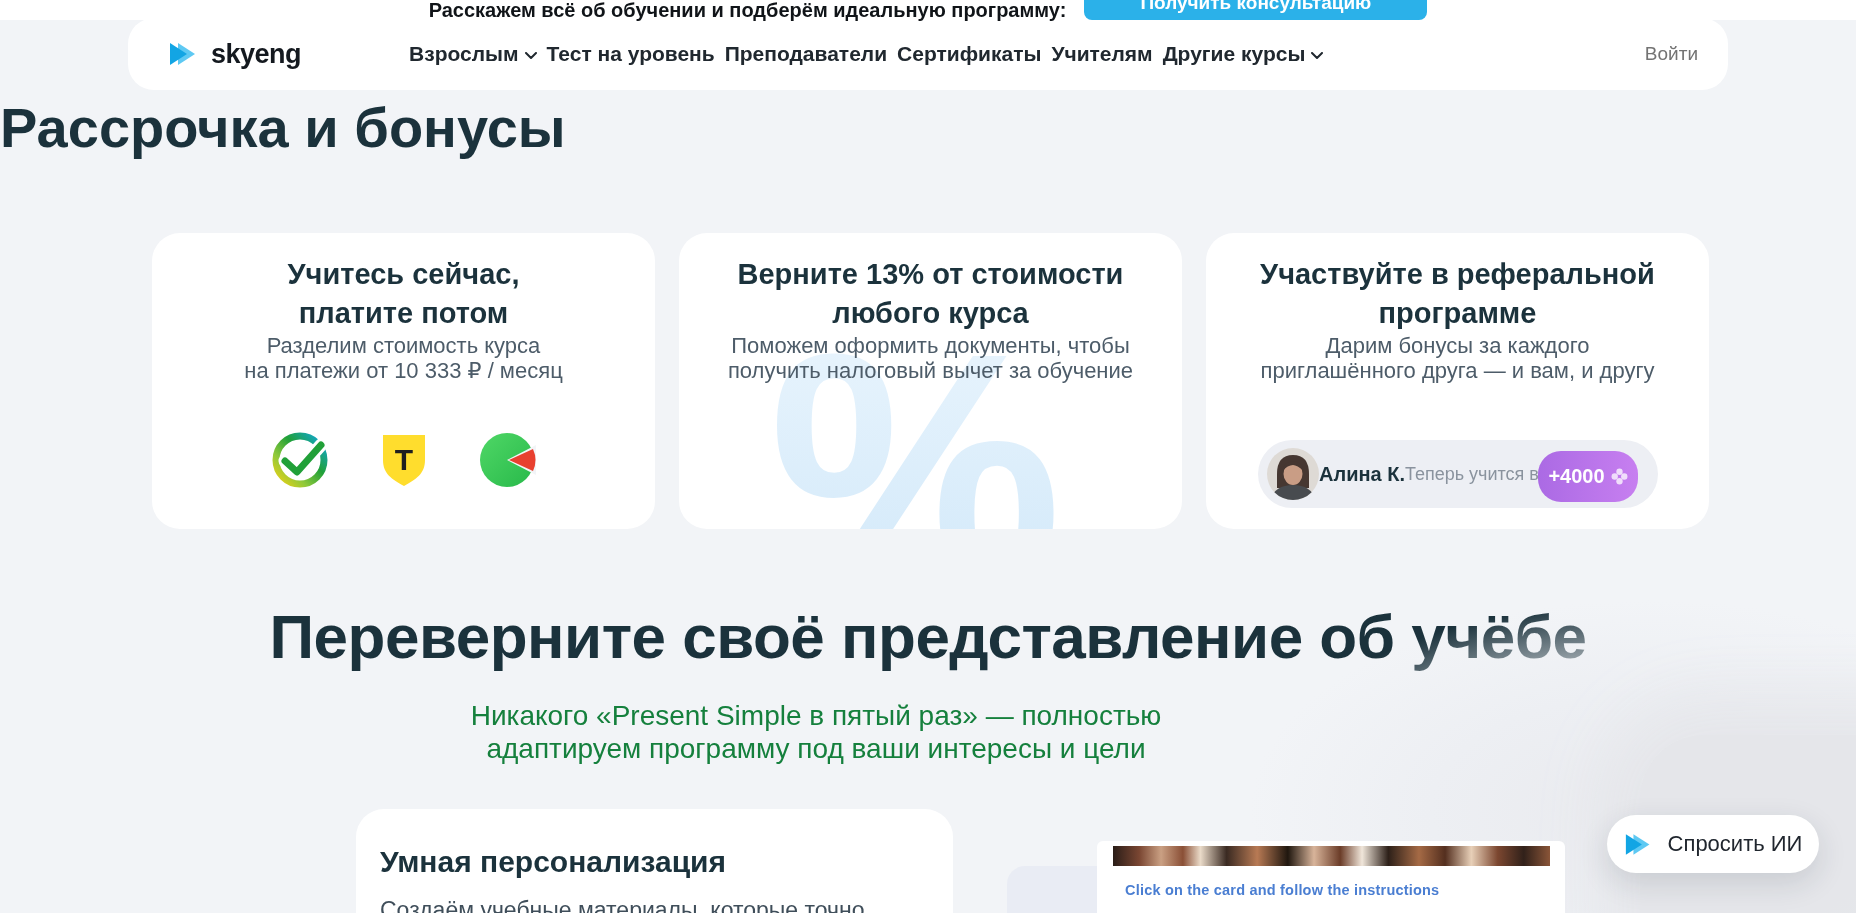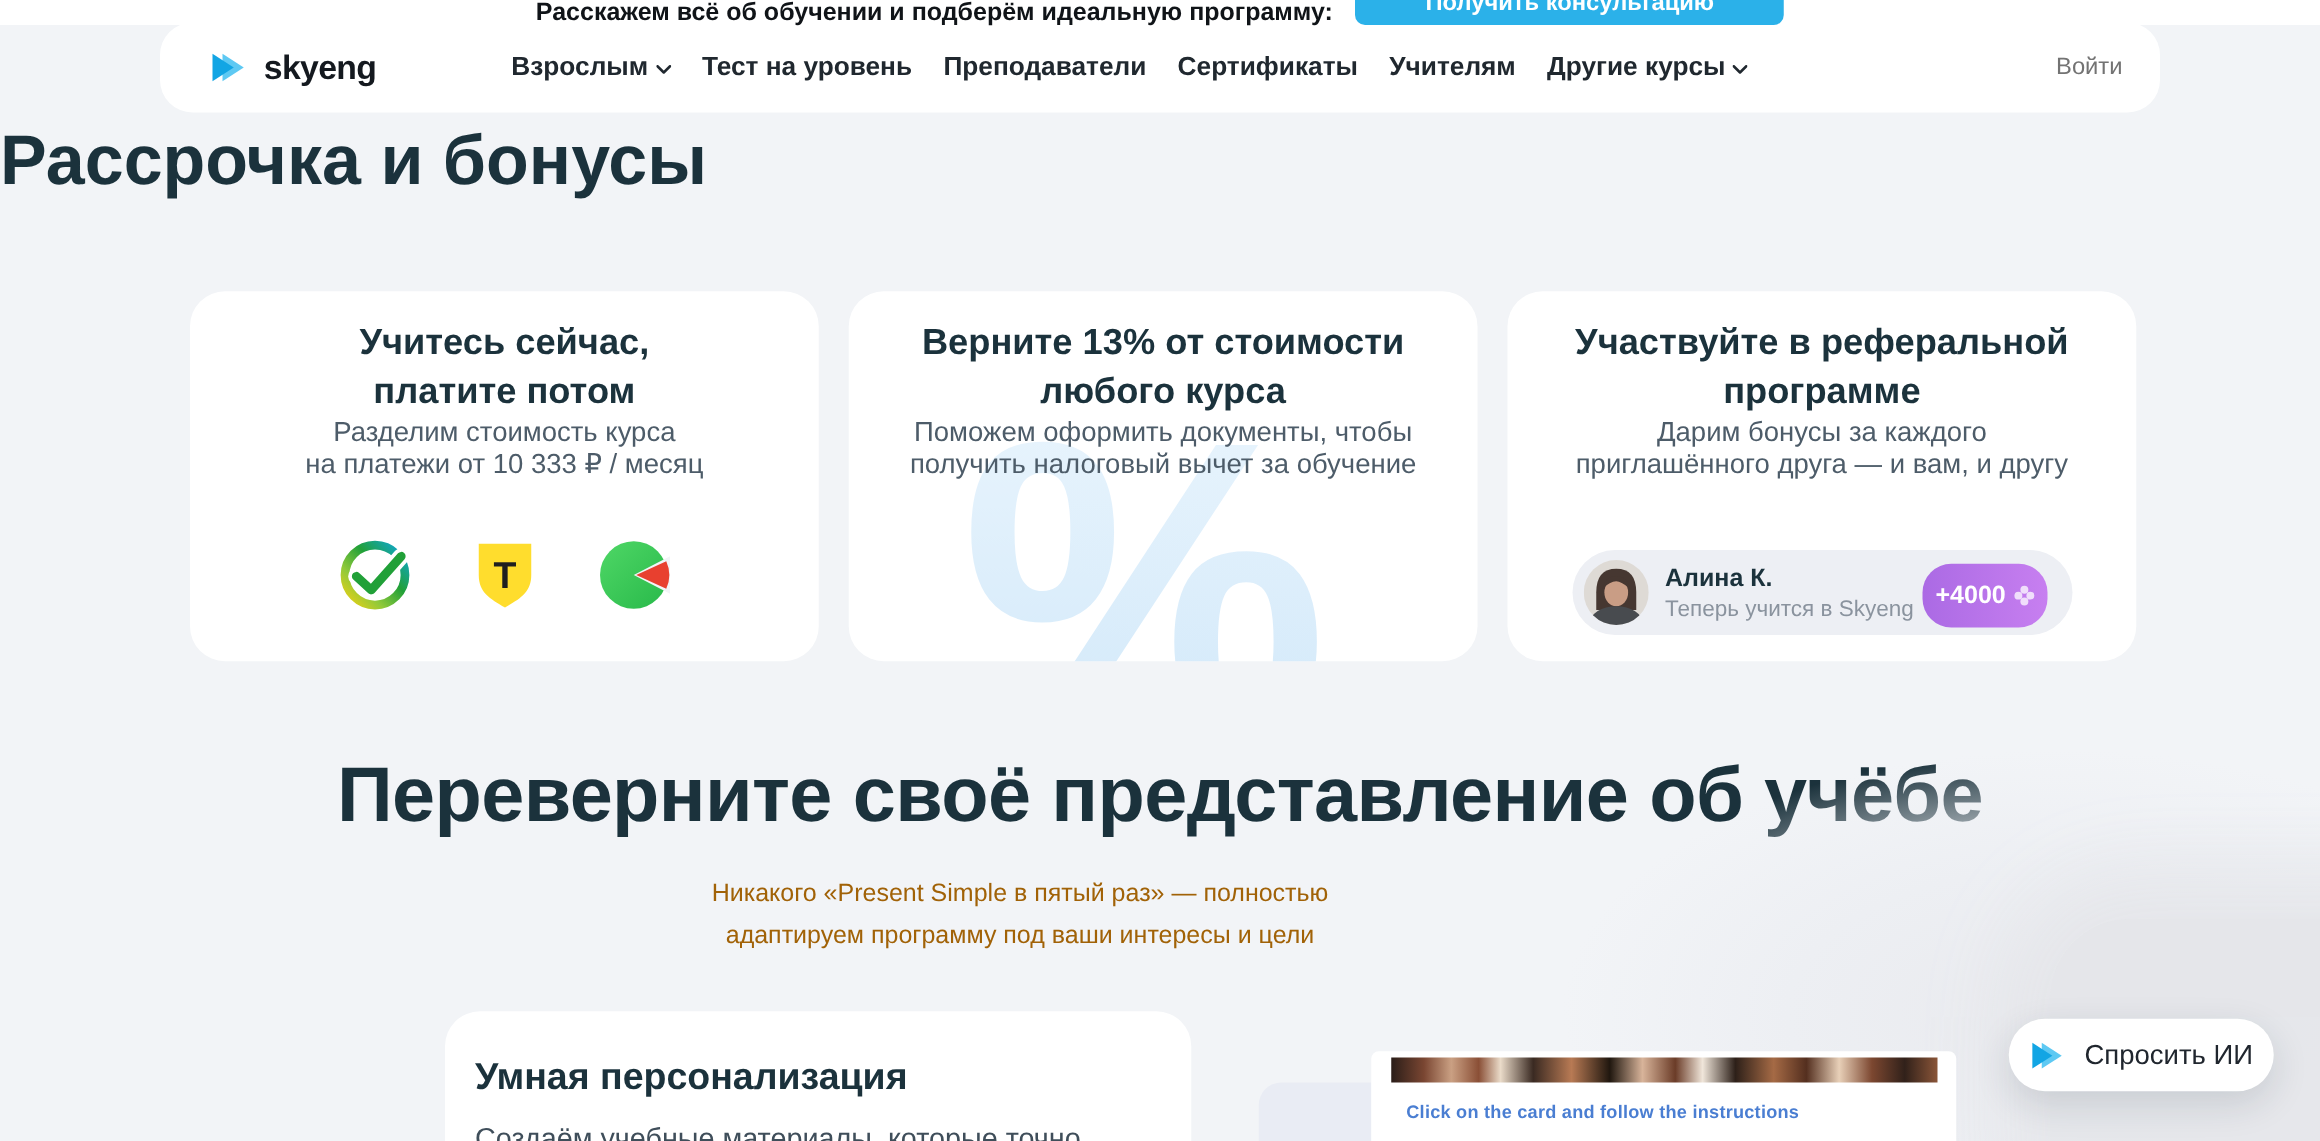--- a/index.html
+++ b/index.html
@@ -11,48 +11,48 @@
           display:flex;justify-content:center;align-items:center;}
   .banner-text{font-size:20px;font-weight:700;color:#101418;line-height:20px;white-space:nowrap;}
   .banner-btn{position:relative;top:-7px;margin-left:18px;width:343px;height:34px;border:none;border-radius:8px;
               background:#2bb1e9;color:#ffffff;font-size:19px;font-weight:700;display:flex;align-items:center;justify-content:center;cursor:pointer;}
 
   
   .nav{position:absolute;left:128px;top:18px;width:1600px;height:72px;background:#ffffff;border-radius:26px;z-index:5;
        display:flex;align-items:center;padding:0 30px 0 40px;}
   .logo{display:flex;align-items:center;gap:9px;cursor:pointer;}
   .logo-text{font-size:27px;font-weight:700;color:#14191f;letter-spacing:-0.5px;}
-  .nav-links{display:flex;align-items:center;gap:25px;margin-left:108px;}
+  .nav-links{display:flex;align-items:center;gap:10px;margin-left:108px;}
   .nav-link{display:flex;align-items:center;gap:6px;font-size:21px;font-weight:600;color:#20282f;cursor:pointer;white-space:nowrap;text-decoration:none;}
   .chev{margin-top:3px;}
   .login{margin-left:auto;font-size:19px;font-weight:400;color:#737373;cursor:pointer;}
 
   
   .h1{position:absolute;left:0;top:96px;width:1856px;text-align:left;font-size:56px;line-height:64px;font-weight:700;color:#1b323c;}
   .card{position:absolute;top:233px;width:503px;height:296px;background:#ffffff;border-radius:28px;overflow:hidden;}
   .card1{left:152px;} .card2{left:679px;} .card3{left:1206px;}
   .card-title{padding-top:22px;text-align:center;font-size:29px;line-height:39px;font-weight:700;color:#1b323c;position:relative;z-index:2;}
   .card-body{text-align:center;font-size:22px;line-height:25px;font-weight:400;color:#4d5c69;position:relative;z-index:2;}
   .pay-row{position:absolute;left:0;right:0;top:197px;display:flex;justify-content:center;gap:44px;}
   .pay-icon{width:60px;height:60px;}
   .percent{position:absolute;left:50%;top:71px;transform:translateX(calc(-50% - 15px));font-size:330px;line-height:1;font-weight:700;
            background:linear-gradient(180deg,#eaf5fd 0%,#cfe7f9 100%);-webkit-background-clip:text;background-clip:text;color:transparent;z-index:1;}
 
   
   .ref-pill{position:absolute;left:52px;top:207px;width:400px;height:68px;background:#edeff4;border-radius:34px;display:flex;align-items:center;padding-left:9px;}
-  .ref-texts{margin-left:13px;display:flex;flex-direction:column;}
+  .ref-texts{display:flex;flex-direction:row;}
   .ref-name{font-size:20px;font-weight:700;color:#1b323c;line-height:24px;}
   .ref-status{font-size:18px;font-weight:400;color:#8a939e;line-height:22px;margin-top:1px;}
   .badge{position:absolute;right:20px;top:11px;width:100px;height:51px;border-radius:23px;
          background:linear-gradient(90deg,#ab6ae4 0%,#c77ff0 100%);display:flex;align-items:center;justify-content:center;gap:6px;}
   .badge-label{font-size:20px;font-weight:700;color:#ffffff;}
 
   
   .h2{position:absolute;left:0;top:602px;width:1856px;text-align:center;font-size:62px;line-height:70px;font-weight:700;color:#1b323c;letter-spacing:-0.5px;}
-  .sub{position:absolute;left:0;top:699px;width:1632px;text-align:center;font-size:20px;line-height:33px;font-weight:400;color:#a16207;}
+  .sub{position:absolute;left:0;top:699px;width:1632px;text-align:center;font-size:28px;line-height:33px;font-weight:400;color:#15803d;}
 
   
   .pcard{position:absolute;left:356px;top:809px;width:597px;height:140px;background:#ffffff;border-radius:28px;z-index:2;padding:36px 24px 0 24px;}
   .pcard-title{font-size:30px;line-height:34px;font-weight:700;color:#1b323c;}
   .pcard-body{margin-top:16px;font-size:23px;line-height:30px;font-weight:400;color:#3f4e5a;}
 
   .phone-edge{position:absolute;left:1007px;top:866px;width:90px;height:47px;background:#e9ecf4;border-radius:18px 0 0 0;z-index:2;}
   .demo-card{position:absolute;left:1097px;top:841px;width:468px;height:90px;background:#ffffff;border-radius:6px 6px 0 0;z-index:2;cursor:pointer;}
   .demo-photo{position:absolute;left:16px;top:5px;width:437px;height:20px;
     background:linear-gradient(90deg,#2a1d18 0%,#7a4632 6%,#caa083 11%,#8a4f36 16%,#eadbc9 20%,#3a2a22 26%,#b87a54 33%,#20170f 40%,#d8b49a 46%,#6b3c28 52%,#f0e6da 57%,#2d2019 63%,#a56a45 70%,#542f1f 76%,#e8d0b8 82%,#7c4730 88%,#31211a 94%,#8a5538 100%);}

